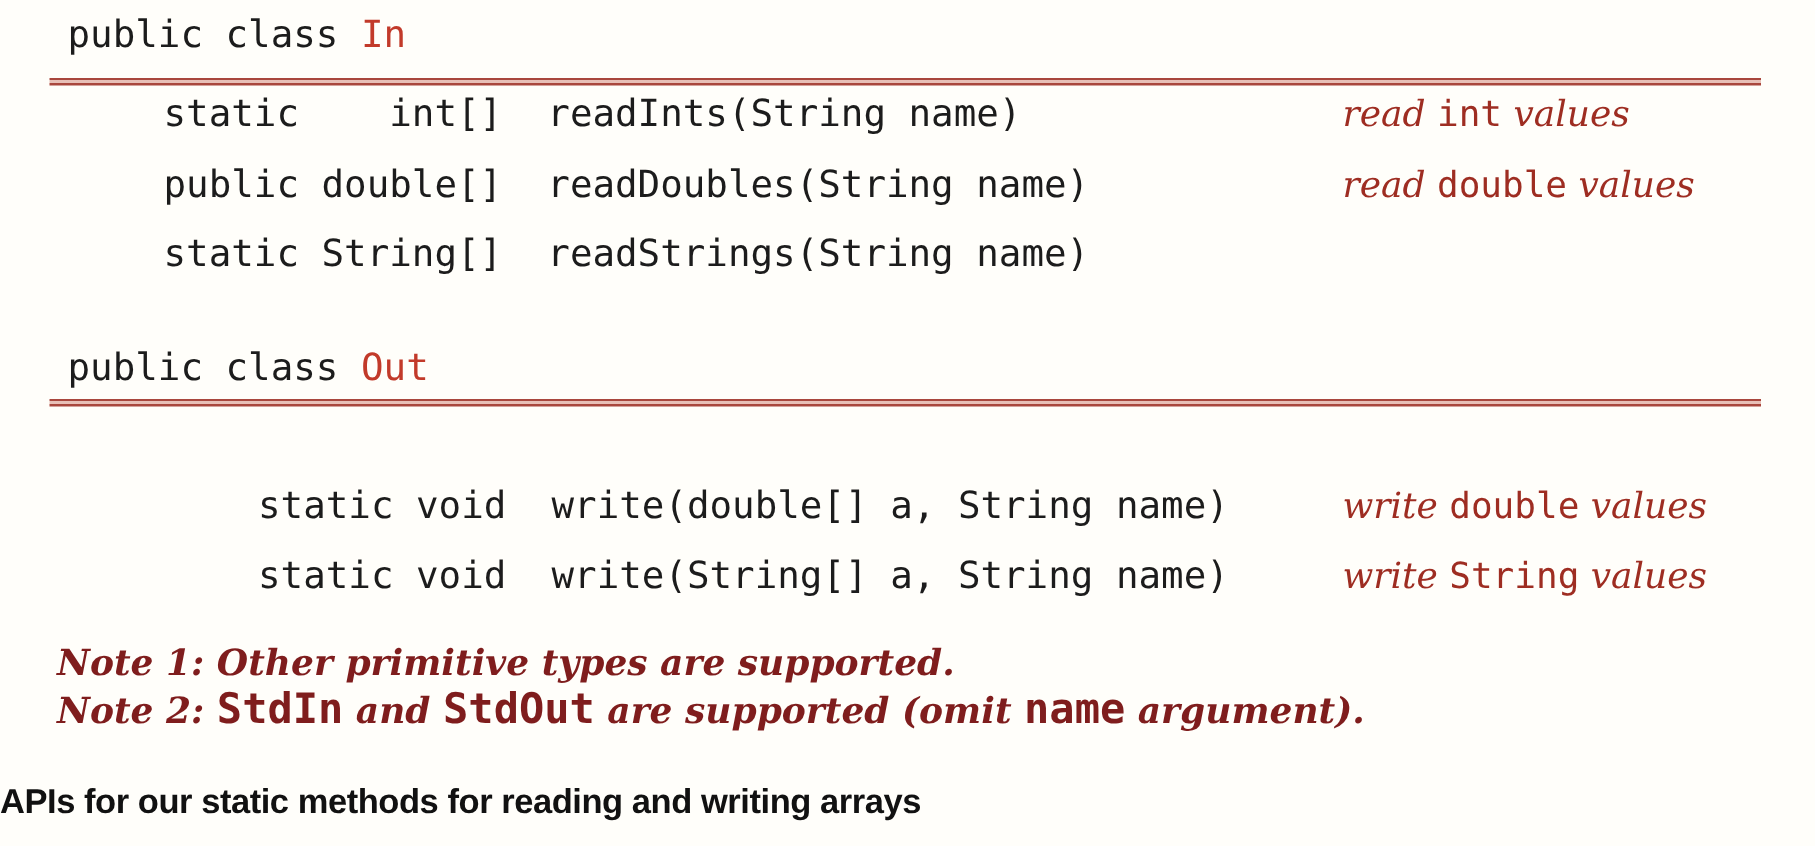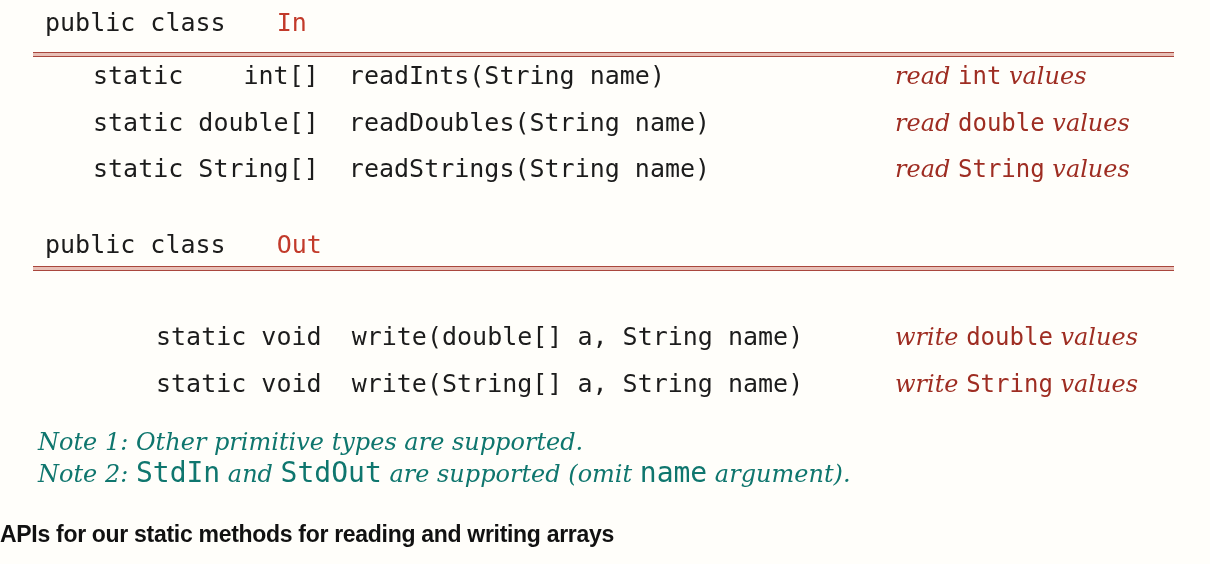--- a/index.html
+++ b/index.html
@@ -12,57 +12,57 @@
   }
   .figure{position:absolute;inset:0;}
 
   
   .class-header{
     position:absolute;left:45px;
     font-family:"DejaVu Sans Mono", monospace;
     font-size:25px;line-height:30px;
     color:#1c1c1c;white-space:pre;
   }
-  .kw-red{color:#c23a2a;margin-left:36px;}
+  .kw-red{color:#c23a2a;}
 
   
   .rule{
     position:absolute;left:33px;width:1141px;height:5px;
     background:linear-gradient(180deg,
       #a9473d 0%, #a9473d 28%,
       #e8c0b7 28%, #e8c0b7 72%,
       #a9473d 72%, #a9473d 100%);
   }
 
   
   .api-row{position:absolute;left:0;right:0;height:30px;line-height:30px;}
   .sig{
     position:absolute;top:0;
     font-family:"DejaVu Sans Mono", monospace;
-    font-size:25px;color:#1c1c1c;white-space:pre;
+    font-size:25px;color:#1c1c1c;white-space:pre;margin-left:16px;
   }
   .sig.in-col{left:93px;}
   .sig.out-col{left:156px;}
   .ann{
     position:absolute;top:0;left:895px;
     white-space:pre;color:#9e2d22;
   }
   .ann .ser{
     font-family:"DejaVu Serif", serif;
     font-style:italic;font-size:24px;line-height:30px;
   }
   .ann .code{
     font-family:"DejaVu Sans Mono", monospace;
     font-style:normal;font-size:24px;line-height:30px;
   }
 
   
   .note{
     position:absolute;left:38px;height:30px;line-height:30px;
-    white-space:pre;color:#0f766e;
+    white-space:pre;color:#7f1d1d;font-weight:bold;
   }
   .note .ser{
     font-family:"DejaVu Serif", serif;
     font-style:italic;font-size:24px;
   }
   .note .ncode{
     font-family:"DejaVu Sans Mono", monospace;
     font-style:normal;font-size:28px;
   }
 
@@ -83,27 +83,26 @@
   <div class="class-header" style="top:8px"><span>public class </span><span class="kw-red">In</span></div>
 
   <div class="rule" style="top:52px"></div>
 
   <div class="api-row" style="top:61px">
     <span class="sig in-col">static    int[]  readInts(String name)</span>
     <span class="ann"><span class="ser">read </span><span class="code">int</span><span class="ser"> values</span></span>
   </div>
 
   <div class="api-row" style="top:108px">
-    <span class="sig in-col">static double[]  readDoubles(String name)</span>
+    <span class="sig in-col">public double[]  readDoubles(String name)</span>
     <span class="ann"><span class="ser">read </span><span class="code">double</span><span class="ser"> values</span></span>
   </div>
 
   <div class="api-row" style="top:154px">
     <span class="sig in-col">static String[]  readStrings(String name)</span>
-    <span class="ann"><span class="ser">read </span><span class="code">String</span><span class="ser"> values</span></span>
   </div>
 
   <div class="class-header" style="top:230px"><span>public class </span><span class="kw-red">Out</span></div>
 
   <div class="rule" style="top:266px"></div>
 
 
   <div class="api-row" style="top:369px">
     <span class="sig out-col">static void  write(String[] a, String name)</span>
     <span class="ann"><span class="ser">write </span><span class="code">String</span><span class="ser"> values</span></span>

